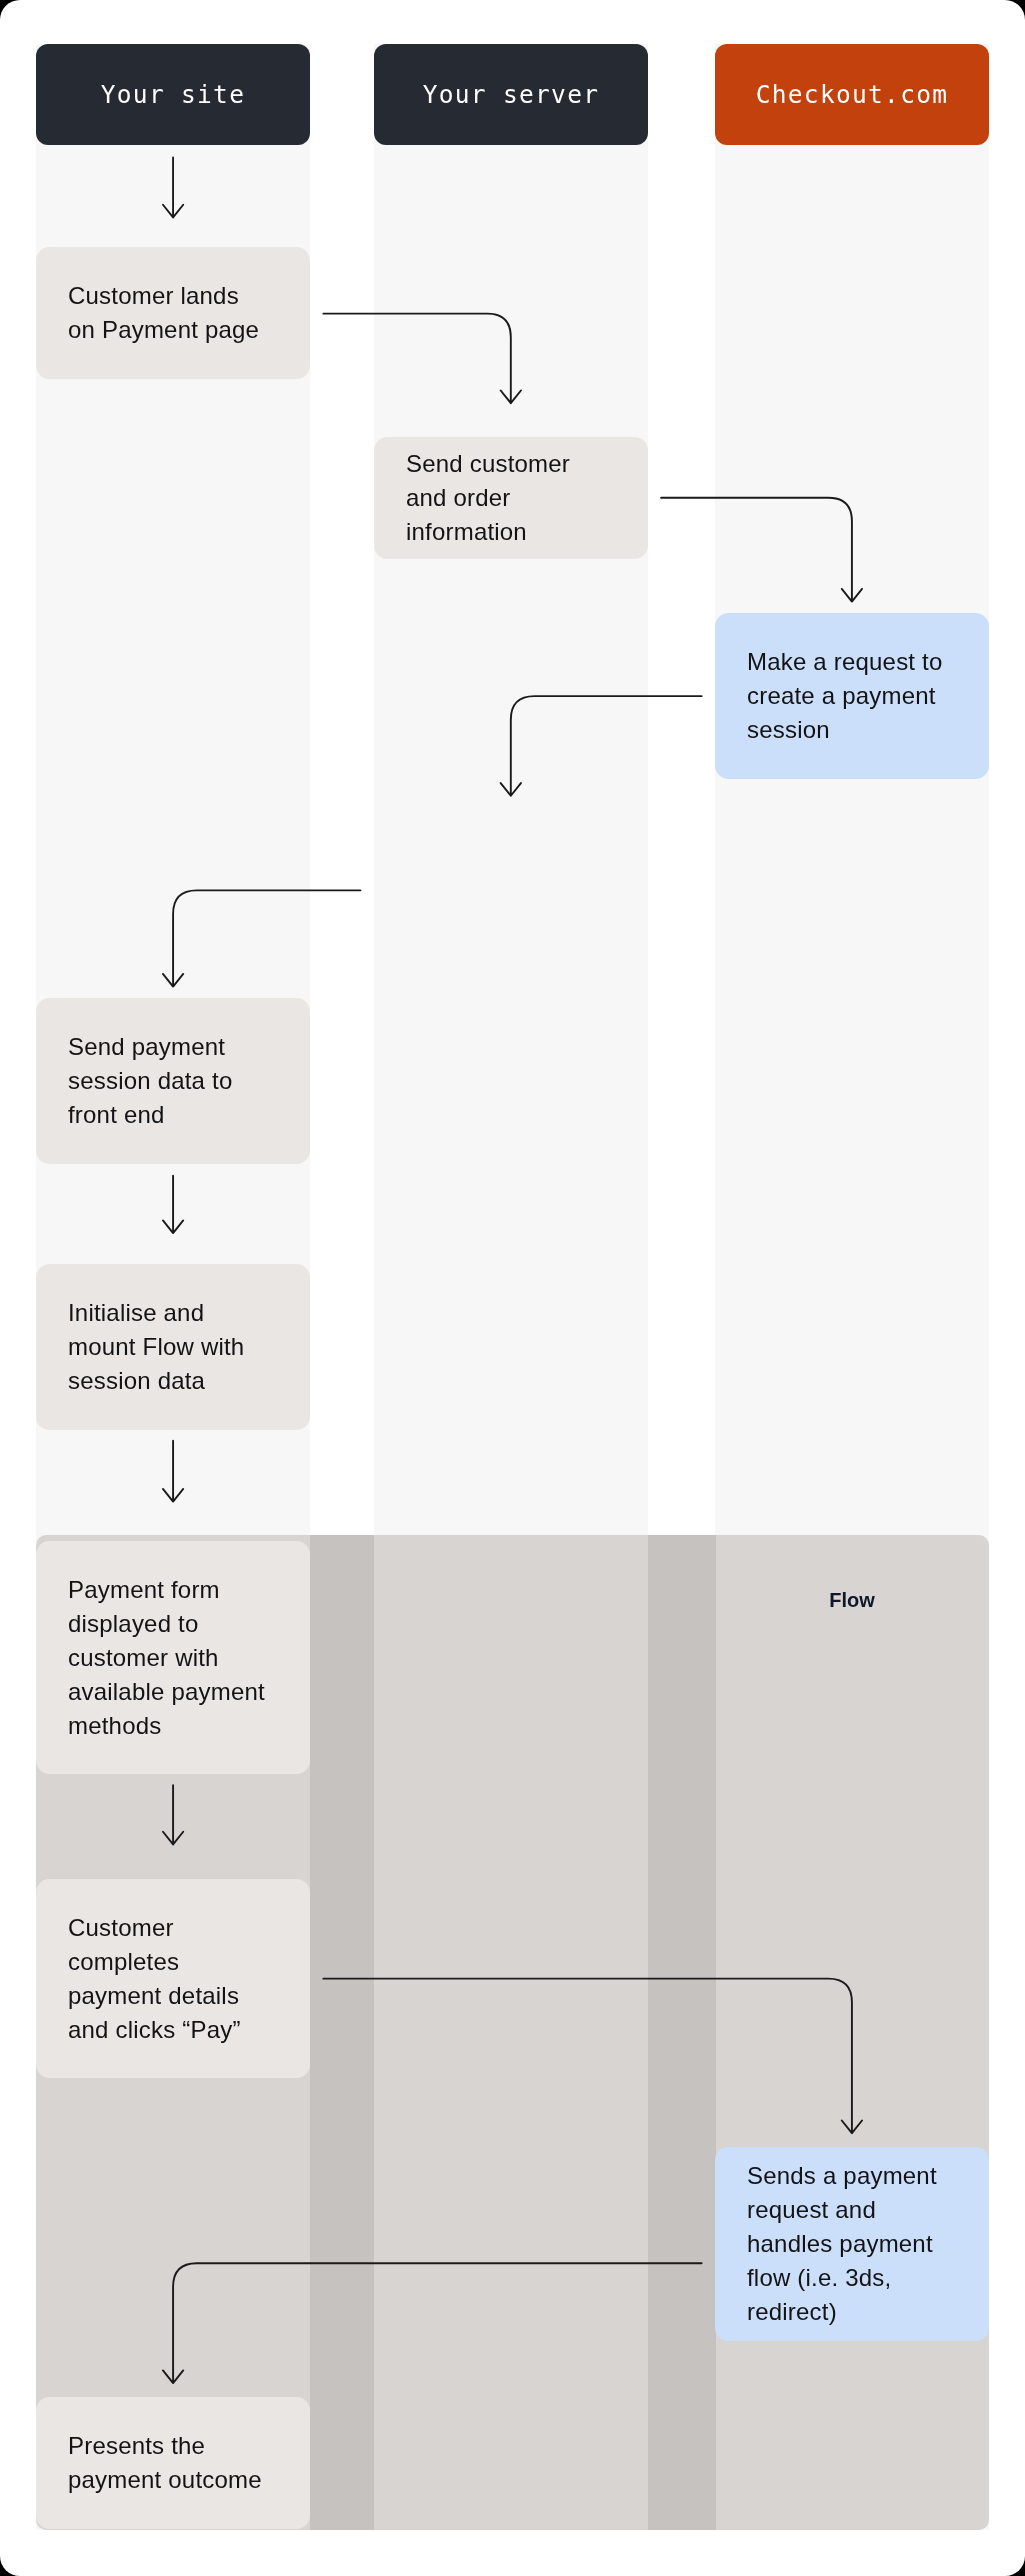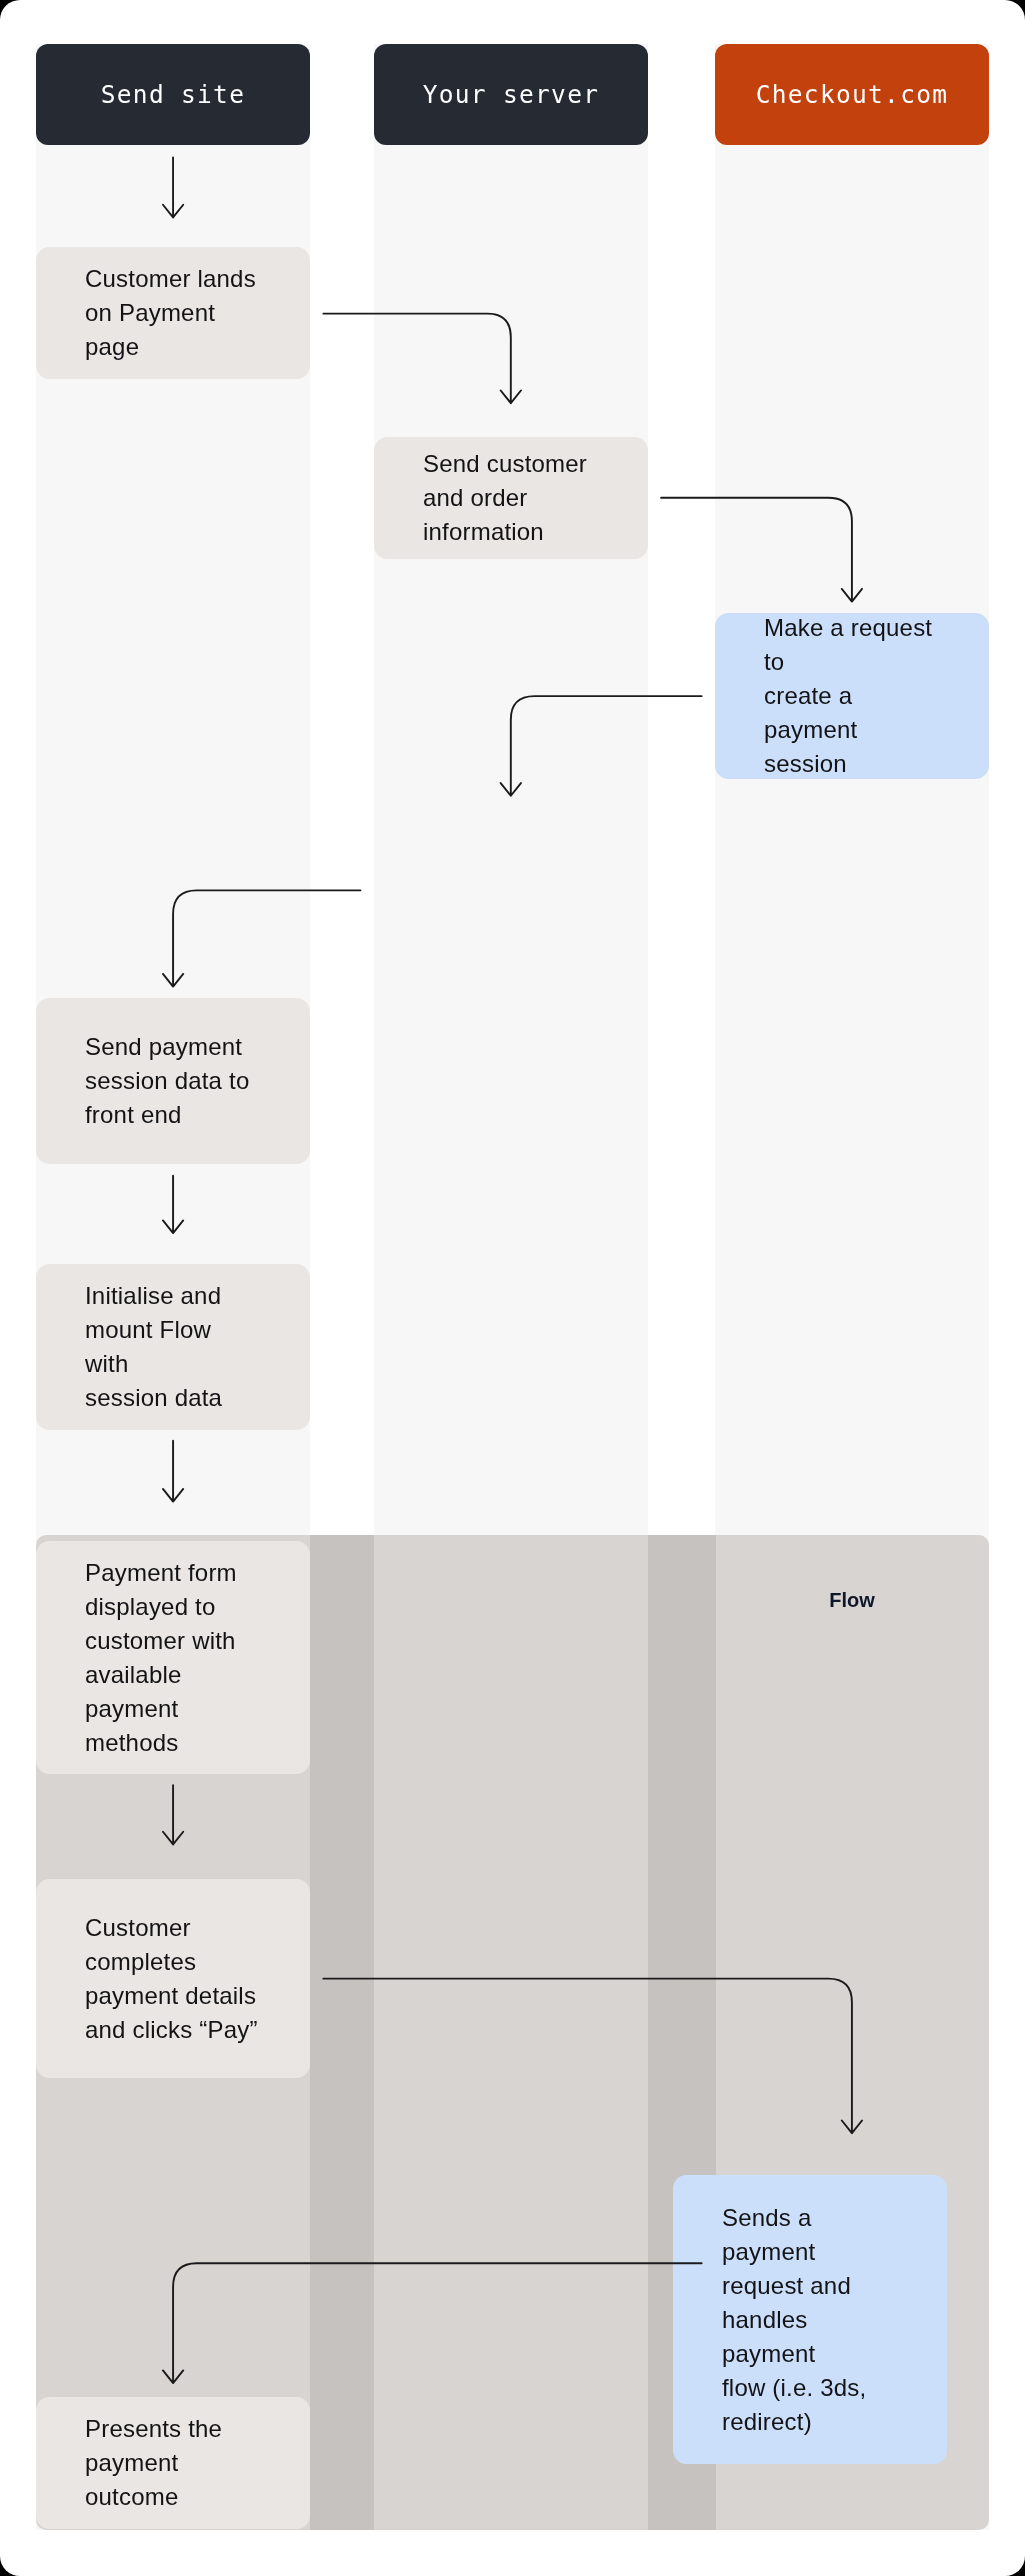--- a/index.html
+++ b/index.html
@@ -40,36 +40,36 @@
     font-family:"DejaVu Sans Mono",monospace;
     font-size:24.5px;font-weight:500;letter-spacing:1.3px;
   }
   #header-0{left:36px;background:#262A33;}
   #header-1{left:374px;background:#262A33;}
   #header-2{left:715px;background:#c2410c;}
 
   
   .node{
     position:absolute;width:274px;box-sizing:border-box;
-    padding:0 49px;border-radius:13.5px;
+    padding:0 32px;border-radius:13.5px;
     display:flex;align-items:center;
     background:#E9E6E3;color:#131316;
     font-size:24px;line-height:34px;letter-spacing:0.2px;
     white-space:pre-line;
   }
   .node.blue{background:#CBDFFA;}
   #n0{left:36px; top:247px; height:132px;}
   #n1{left:374px;top:437px; height:122px;}
   #n2{left:715px;top:613px; height:166px;}
   #n3{left:374px;top:807px; height:166px;}
   #n4{left:36px; top:998px;height:166px;}
   #n5{left:36px; top:1264px;height:166px;}
   #n6{left:36px; top:1541px;height:233px;}
   #n7{left:36px; top:1879px;height:199px;}
-  #n8{left:673px;top:2147px;height:289px;margin-top:28px;}
+  #n8{left:715px;top:2147px;height:194px;}
   #n9{left:36px; top:2397px;height:132px;}
 
   
   #arrows{position:absolute;left:0;top:0;width:1025px;height:2576px;pointer-events:none;}
   #arrows path{stroke:#1A1A1C;stroke-width:2.25;fill:none;stroke-linecap:round;stroke-linejoin:round;}
 </style>
 </head>
 <body>
 
 <div class="page">
@@ -77,21 +77,21 @@
   <div class="strip" id="strip-0"></div>
   <div class="strip" id="strip-1"></div>
   <div class="strip" id="strip-2"></div>
 
   <div id="flow-region"></div>
   <div class="gap-band" id="gap-band-1"></div>
   <div class="gap-band" id="gap-band-2"></div>
   <div id="flow-label">Flow</div>
 
   <div class="col-header" id="header-0">
-    <span>Send site</span>
+    <span>Your site</span>
   </div>
   <div class="col-header" id="header-1">
     <span>Your server</span>
   </div>
   <div class="col-header" id="header-2">
     <span>Checkout.com</span>
   </div>
 
   <div class="node" id="n0">Customer lands
 on Payment page</div>

